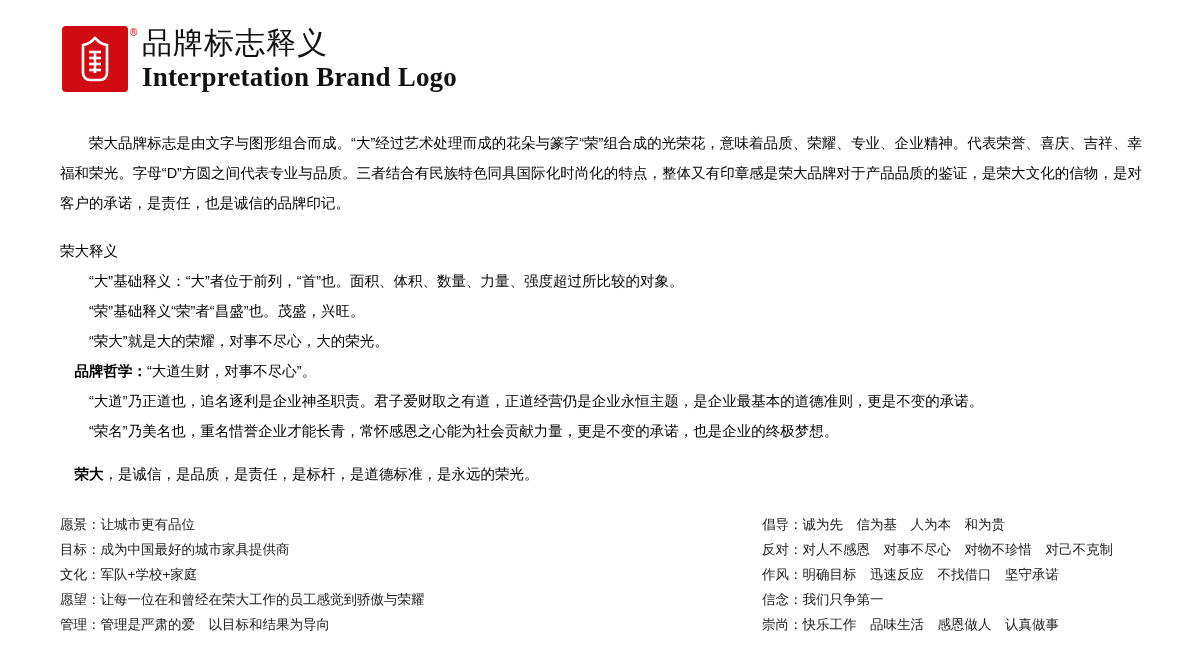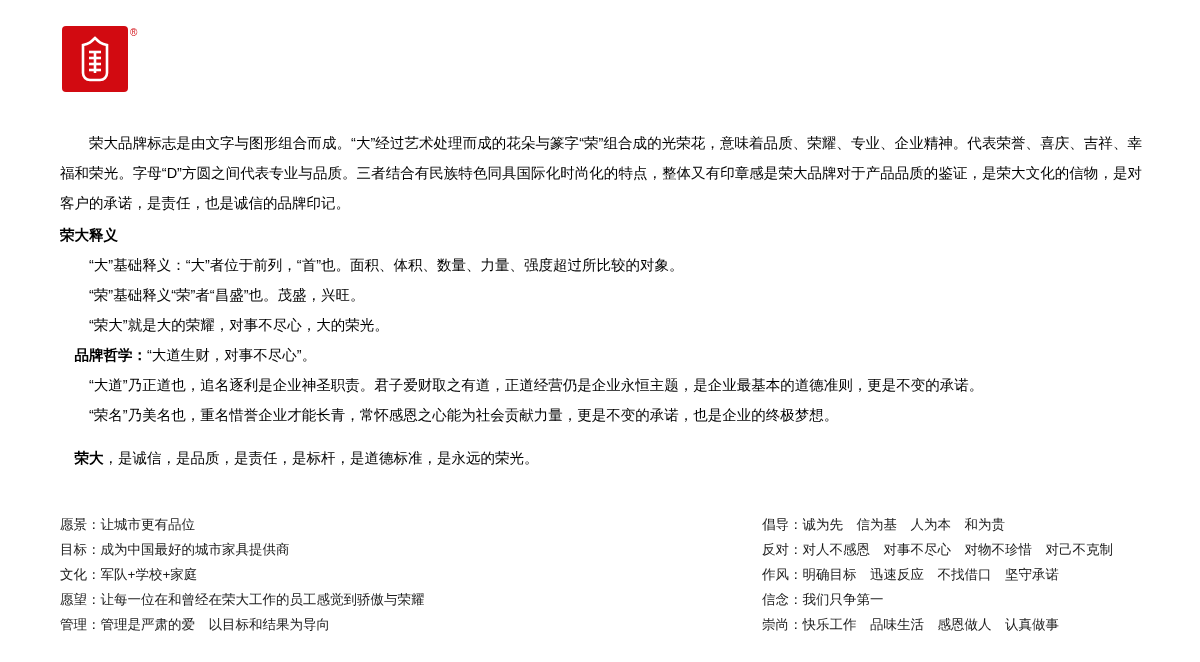--- a/index.html
+++ b/index.html
@@ -91,22 +91,22 @@
     top: 128px;
     width: 1082px;
     font-size: 14.5px;
     line-height: 30px;
     color: #000000;
     text-align: justify;
   }
   .para-indent { text-indent: 2em; display: block; }
   .section-label {
     display: block;
-    font-weight: bold;
-    margin-top: 2px;
+    font-weight: normal;
+    margin-top: 18px;
   }
   .line {
     display: block;
     text-indent: 2em;
   }
   .line-tight {
     display: block;
     text-indent: 1em;
   }
   .line-bold-lead {
@@ -152,20 +152,24 @@
             <path d="M20 19 L32 19"></path>
             <path d="M20 25 L32 25"></path>
             <path d="M26 19 L26 40"></path>
             <path d="M20 31 L32 31"></path>
             <path d="M20 37 L32 37"></path>
           </g>
         </svg>
       </div>
       <span class="logo-reg">®</span>
     </div>
+    <div class="title-block">
+      <div class="title-cn">品牌标志释义</div>
+      <div class="title-en">Interpretation Brand Logo</div>
+    </div>
   </div>
 
   <div class="body-copy">
     <span class="para-indent">荣大品牌标志是由文字与图形组合而成。“大”经过艺术处理而成的花朵与篆字“荣”组合成的光荣花，意味着品质、荣耀、专业、企业精神。代表荣誉、喜庆、吉祥、幸福和荣光。字母“D”方圆之间代表专业与品质。三者结合有民族特色同具国际化时尚化的特点，整体又有印章感是荣大品牌对于产品品质的鉴证，是荣大文化的信物，是对客户的承诺，是责任，也是诚信的品牌印记。</span>
     <span class="section-label">荣大释义</span>
     <span class="line">“大”基础释义：“大”者位于前列，“首”也。面积、体积、数量、力量、强度超过所比较的对象。</span>
     <span class="line">“荣”基础释义“荣”者“昌盛”也。茂盛，兴旺。</span>
     <span class="line">“荣大”就是大的荣耀，对事不尽心，大的荣光。</span>
     <span class="line-tight philosophy"><b>品牌哲学：</b><span>“大道生财，对事不尽心”。</span></span>
     <span class="line">“大道”乃正道也，追名逐利是企业神圣职责。君子爱财取之有道，正道经营仍是企业永恒主题，是企业最基本的道德准则，更是不变的承诺。</span>

